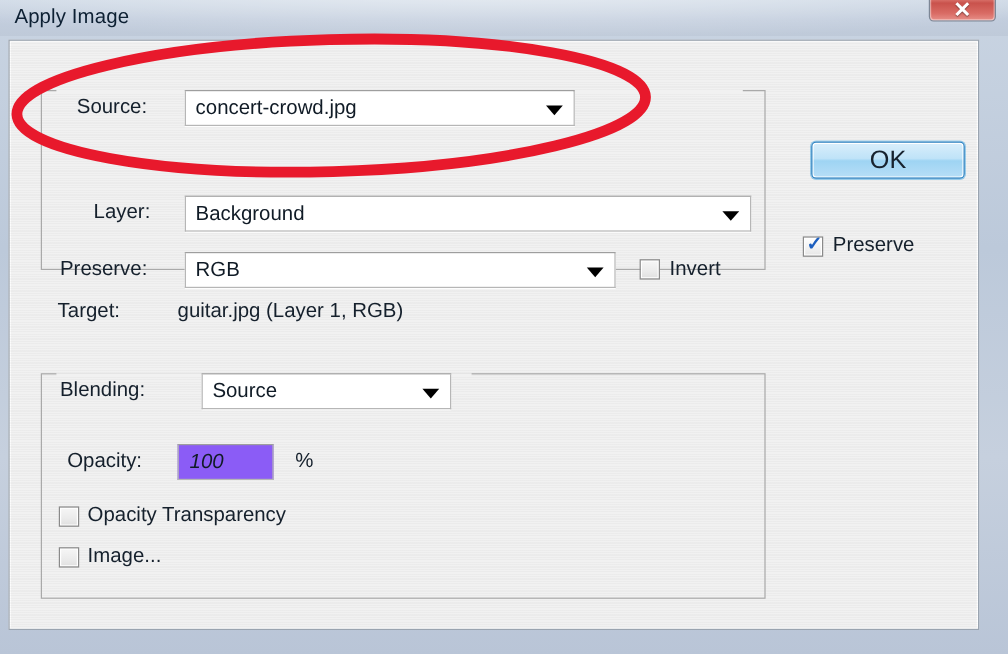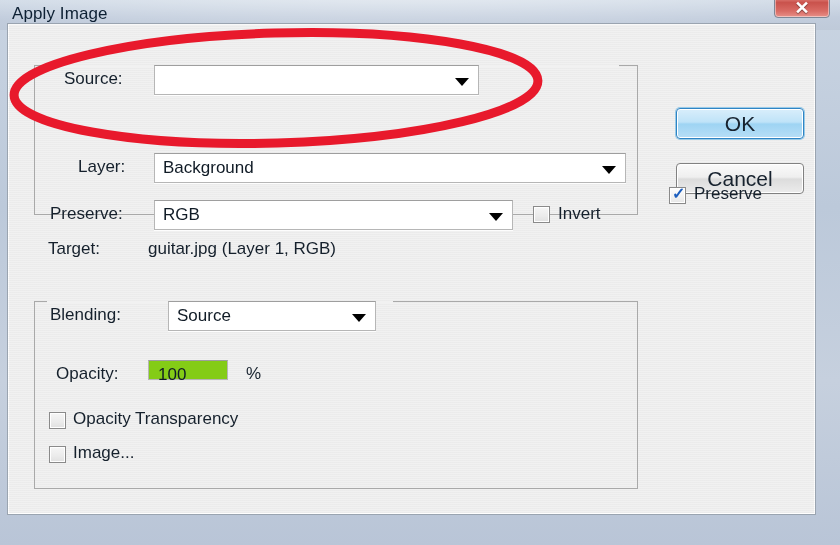--- a/index.html
+++ b/index.html
@@ -60,21 +60,21 @@
     font-size: 18px;
     font-weight: bold;
     color: #ffffff;
     text-shadow: 0 1px 1px rgba(0,0,0,.45);
     line-height: 16px;
   }
 
   
   #client {
     position: absolute;
-    left: 7px; top: 23px;
+    left: 7px; top: 33px;
     width: 809px; height: 492px;
     background: #f1f1f1;
     border: 1px solid #9aa4b0;
     box-shadow: inset 0 0 0 1px #ffffff;
     box-sizing: border-box;
   }
 
   
   #client::before {
     content: "";
@@ -132,25 +132,26 @@
     position: absolute;
     right: 9px; top: 12px;
     width: 0; height: 0;
     border-left: 7px solid transparent;
     border-right: 7px solid transparent;
     border-top: 8px solid #000000;
   }
 
   .textbox {
     position: absolute;
-    height: 20px;
-    background: #84cc16;
+    height: 30px;
+    background: #8b5cf6;
     border: 1px solid #b6b6b6;
     border-top-color: #9e9e9e;
     box-sizing: border-box;
+    font-style: italic;
   }
   .textbox .val {
     position: absolute;
     left: 9px; top: 4px;
     font-size: 17px;
     color: #101b26;
     white-space: nowrap;
   }
 
   
@@ -226,20 +227,21 @@
   </div>
 
   <div id="client">
 
     <div class="groupbox" id="group-source">
       <div class="gb-notch" style="left:12px; width:572px;"></div>
     </div>
 
     <div class="field-label" style="left:56px; top:45px;">Source:</div>
     <div class="combo" style="left:146px; top:41px; width:325px;">
+      <div class="val">concert-crowd.jpg</div>
       <div class="arrow"></div>
     </div>
 
     <div class="field-label" style="left:70px; top:133px;">Layer:</div>
     <div class="combo" style="left:146px; top:129px; width:472px;">
       <div class="val">Background</div>
       <div class="arrow"></div>
     </div>
 
     <div class="field-label" style="left:42px; top:180px;">Preserve:</div>
@@ -270,21 +272,20 @@
     </div>
     <div class="field-label" style="left:238px; top:340px;">%</div>
 
     <div class="checkbox unchecked" style="left:41px; top:388px;"></div>
     <div class="cb-label" style="left:65px; top:385px;">Opacity Transparency</div>
 
     <div class="checkbox unchecked" style="left:41px; top:422px;"></div>
     <div class="cb-label" style="left:65px; top:419px;">Image...</div>
 
     <div class="btn" id="btn-ok">OK</div>
-    <div class="btn" id="btn-cancel">Cancel</div>
 
     <div class="checkbox" style="left:661px; top:163px;">
       <div class="tick">✓</div>
     </div>
     <div class="cb-label" style="left:686px; top:160px;">Preserve</div>
   </div>
 
   <svg id="annotation" viewBox="0 0 840 545">
     <ellipse cx="276" cy="88" rx="262" ry="55" transform="rotate(-1.6 276 88)" fill="none" stroke="#e8192c" stroke-width="9" stroke-linecap="round"></ellipse>
   </svg>

